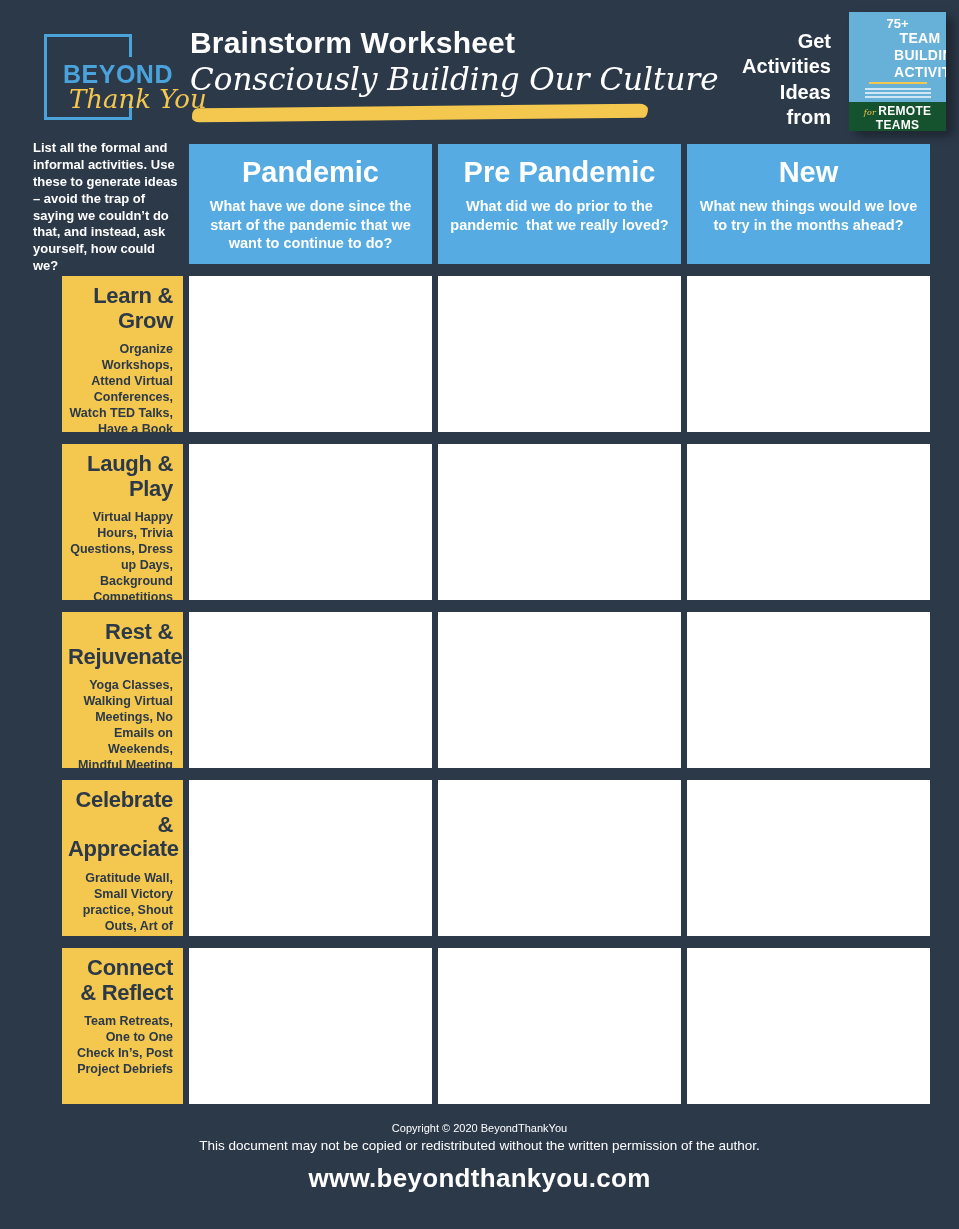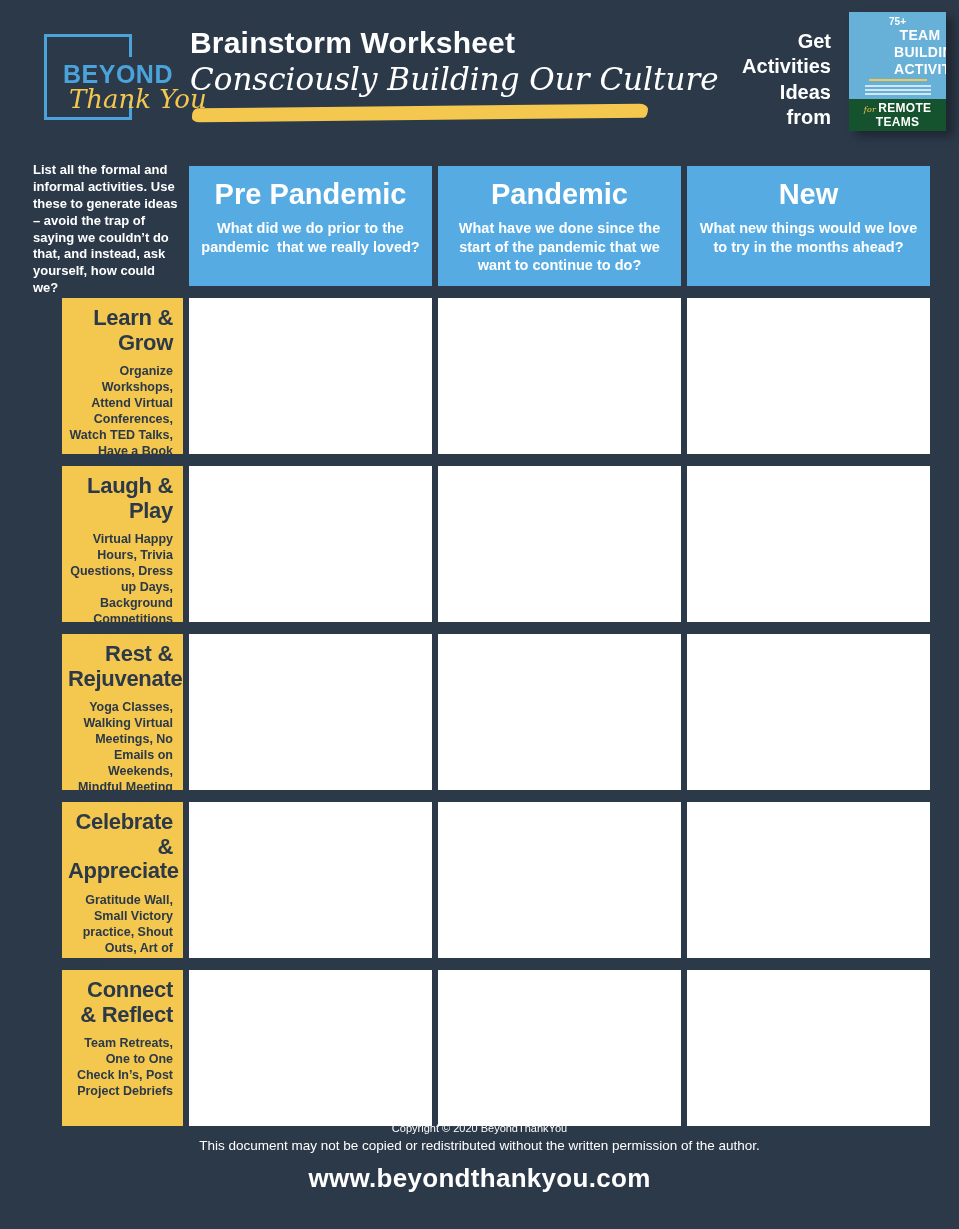--- a/index.html
+++ b/index.html
@@ -24,34 +24,34 @@
   .page-title { margin: 0; font-size: 30px; font-weight: bold; color: #ffffff; letter-spacing: 0.2px; }
   .page-subtitle { margin-top: 1px; font-size: 31px; color: #ffffff; font-family: "DejaVu Serif", serif; font-style: italic; white-space: nowrap; }
   .brush { position: absolute; left: 2px; top: 80px; width: 456px; height: 14px; background: #f4c74e;
            border-radius: 8px 12px 6px 10px / 10px 7px 12px 6px; transform: rotate(-0.6deg); }
 
   .promo { position: absolute; right: 128px; top: 29px; width: 130px; text-align: right;
            color: #ffffff; font-weight: bold; font-size: 20px; line-height: 1.27; white-space: pre-line; }
 
   .book { position: absolute; left: 849px; top: 12px; width: 97px; height: 119px; background: #67b0d8;
           box-shadow: 7px 5px 9px rgba(0,0,0,0.35); text-align: center; color: #ffffff; overflow: hidden; }
-  .book-top { font-size: 10px; font-weight: bold; margin-top: 5px; line-height: 1; text-align: center; }
+  .book-top { font-size: 13px; font-weight: bold; margin-top: 5px; line-height: 1; text-align: center; }
   .book-title { font-size: 14px; font-weight: bold; letter-spacing: 0.3px; line-height: 1.2; padding-left: 45px; }
   .book-underline { width: 58px; height: 2px; background: #f4c74e; margin: 2px auto 4px; }
   .book-line { width: 66px; height: 2px; background: rgba(255,255,255,0.7); margin: 2px auto; }
   .book-band { margin-top: 4px; background: #14532d; padding: 3px 0 4px; }
   .band-row { font-size: 12px; font-weight: bold; line-height: 1.1; letter-spacing: 0.3px; }
   .band-prefix { font-family: "DejaVu Serif", serif; font-style: italic; font-weight: normal; color: #f4c74e; font-size: 8px; margin-right: 2px; }
   .book-subline { width: 70px; height: 3px; background: linear-gradient(90deg, #f4c74e 0 45%, #e8eef2 45% 100%); margin: 4px auto 2px; }
   .book-dot { width: 10px; height: 2px; background: rgba(255,255,255,0.8); margin: 3px auto; }
   .book-author { width: 74px; height: 4px; background: #33475c; margin: 4px auto 0; }
 
   
   .grid {
-    position: absolute; left: 33px; top: 166px; width: 899px;
+    position: absolute; left: 33px; top: 144px; width: 899px;
     display: grid;
     grid-template-columns: 150px 243px 243px 243px;
     grid-template-rows: 120px repeat(5, 156px);
     column-gap: 6px; row-gap: 12px;
   }
   .instructions { color: #ffffff; font-weight: bold; font-size: 13px; line-height: 1.3; margin-top: -4px; padding-right: 2px; }
   .col-header { background: #56abe2; color: #ffffff; text-align: center; padding: 13px 7px 0; }
   .col-title { font-size: 29px; font-weight: bold; line-height: 1.05; }
   .col-question { font-size: 14.5px; font-weight: bold; margin-top: 10px; line-height: 1.25; white-space: pre-wrap; }
   .row-header { background: #f4c74e; color: #2c3949; text-align: right; padding: 8px 10px 6px 6px; margin-left: 29px; }
@@ -104,29 +104,29 @@
     <div class="book-subline"></div>
     <div class="book-dot"></div>
     <div class="book-author"></div>
   </div>
 
   <div class="grid">
 
     <div class="instructions">List all the formal and informal activities. Use these to generate ideas – avoid the trap of saying we couldn’t do that, and instead, ask yourself, how could we?</div>
 
     <div class="col-header">
-      <div class="col-title">Pre Pandemic</div>
-      <div class="col-question">What did we do prior to the
-pandemic  that we really loved?</div>
-    </div>
-    <div class="col-header">
       <div class="col-title">Pandemic</div>
       <div class="col-question">What have we done since the
 start of the pandemic that we
 want to continue to do?</div>
+    </div>
+    <div class="col-header">
+      <div class="col-title">Pre Pandemic</div>
+      <div class="col-question">What did we do prior to the
+pandemic  that we really loved?</div>
     </div>
     <div class="col-header">
       <div class="col-title">New</div>
       <div class="col-question">What new things would we love
 to try in the months ahead?</div>
     </div>
 
     <div class="row-header">
       <div class="row-title">Learn &amp;
 Grow</div>

